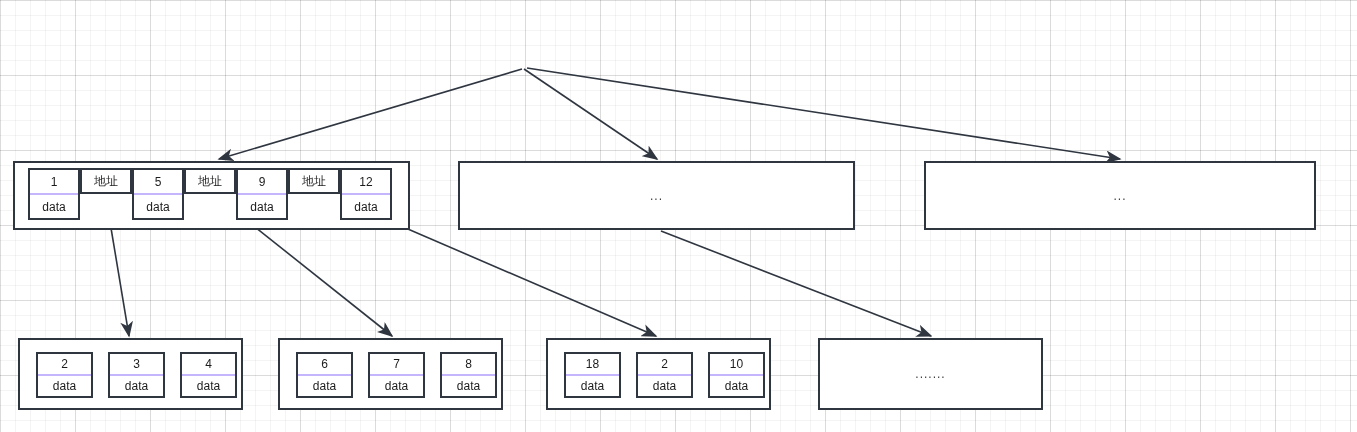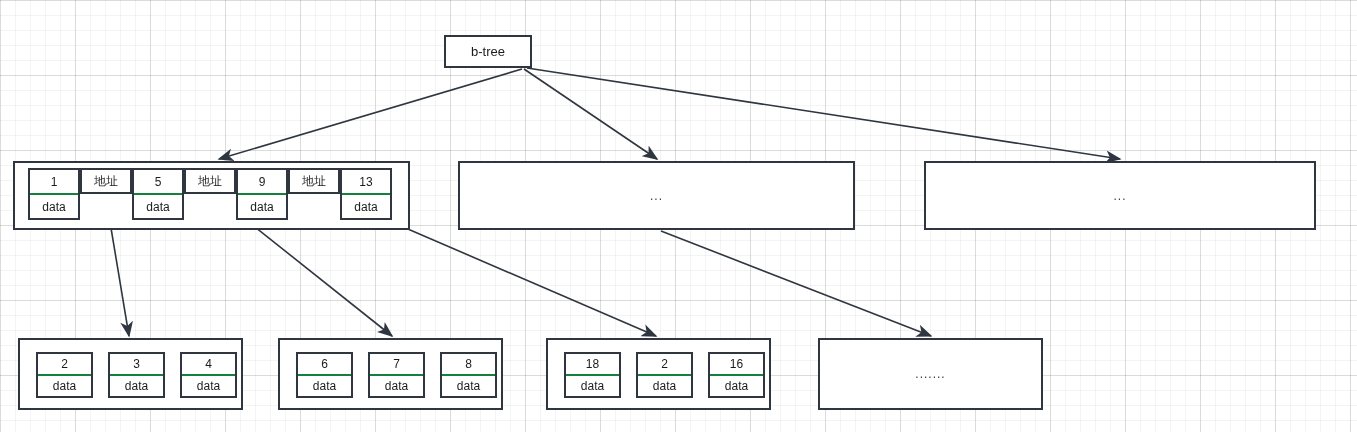--- a/index.html
+++ b/index.html
@@ -71,21 +71,21 @@
   .cell .val {
     flex: 1 1 50%;
     display: flex;
     align-items: center;
     justify-content: center;
     font-size: 12px;
     color: #1c1c1c;
     line-height: 1;
   }
   .cell .val {
-    border-top: 2px solid #15803d;
+    border-top: 2px solid #c4b5fd;
   }
   .cell.addr {
     height: 25px;
   }
   .cell.addr .key {
     font-size: 12px;
   }
 </style>
 </head>
 <body>
@@ -102,23 +102,20 @@
         <line x1="522" y1="69" x2="219" y2="159" stroke="#2f3640" stroke-width="1.6" marker-end="url(#arrowhead)"></line>
         <line x1="524" y1="69" x2="657" y2="159" stroke="#2f3640" stroke-width="1.6" marker-end="url(#arrowhead)"></line>
         <line x1="527" y1="68" x2="1120" y2="159" stroke="#2f3640" stroke-width="1.6" marker-end="url(#arrowhead)"></line>
         <line x1="105" y1="192" x2="129" y2="336" stroke="#2f3640" stroke-width="1.6" marker-end="url(#arrowhead)"></line>
         <line x1="211" y1="192" x2="392" y2="336" stroke="#2f3640" stroke-width="1.6" marker-end="url(#arrowhead)"></line>
         <line x1="322" y1="192" x2="656" y2="336" stroke="#2f3640" stroke-width="1.6" marker-end="url(#arrowhead)"></line>
         <line x1="661" y1="231" x2="931" y2="336" stroke="#2f3640" stroke-width="1.6" marker-end="url(#arrowhead)"></line>
       </g>
   </svg>
 
-  <div class="node root-node" id="root-node" style="left: 444px; top: 35px; width: 88px; height: 33px;">
-    <span>b-tree</span>
-  </div>
 
   <div class="node group-node" id="internal-node-1" style="left: 13px; top: 161px; width: 397px; height: 69px;">
       <div class="cell" style="left: 13px; width: 52px; top: 5px; height: 52px;">
         <div class="key">1</div>
         <div class="val">data</div>
       </div>
       <div class="cell addr" style="left: 65px; width: 52px; top: 5px; height: 26px;">
         <div class="key">地址</div>
       </div>
       <div class="cell" style="left: 117px; width: 52px; top: 5px; height: 52px;">
@@ -129,21 +126,21 @@
         <div class="key">地址</div>
       </div>
       <div class="cell" style="left: 221px; width: 52px; top: 5px; height: 52px;">
         <div class="key">9</div>
         <div class="val">data</div>
       </div>
       <div class="cell addr" style="left: 273px; width: 52px; top: 5px; height: 26px;">
         <div class="key">地址</div>
       </div>
       <div class="cell" style="left: 325px; width: 52px; top: 5px; height: 52px;">
-        <div class="key">13</div>
+        <div class="key">12</div>
         <div class="val">data</div>
       </div>
     </div>
   <div class="node ellipsis-node" id="internal-node-2" style="left: 458px; top: 161px; width: 397px; height: 69px;">
     <span>...</span>
   </div>
   <div class="node ellipsis-node" id="internal-node-3" style="left: 924px; top: 161px; width: 392px; height: 69px;">
     <span>...</span>
   </div>
 
@@ -178,21 +175,21 @@
   <div class="node group-node" id="leaf-node-3" style="left: 546px; top: 338px; width: 225px; height: 72px;">
       <div class="cell" style="left: 16px; top: 12px; width: 57px; height: 46px;">
         <div class="key">18</div>
         <div class="val">data</div>
       </div>
       <div class="cell" style="left: 88px; top: 12px; width: 57px; height: 46px;">
         <div class="key">2</div>
         <div class="val">data</div>
       </div>
       <div class="cell" style="left: 160px; top: 12px; width: 57px; height: 46px;">
-        <div class="key">16</div>
+        <div class="key">10</div>
         <div class="val">data</div>
       </div>
     </div>
   <div class="node ellipsis-node" id="leaf-node-4" style="left: 818px; top: 338px; width: 225px; height: 72px;">
     <span>.......</span>
   </div>
 
 </div>
 
 </body></html>

